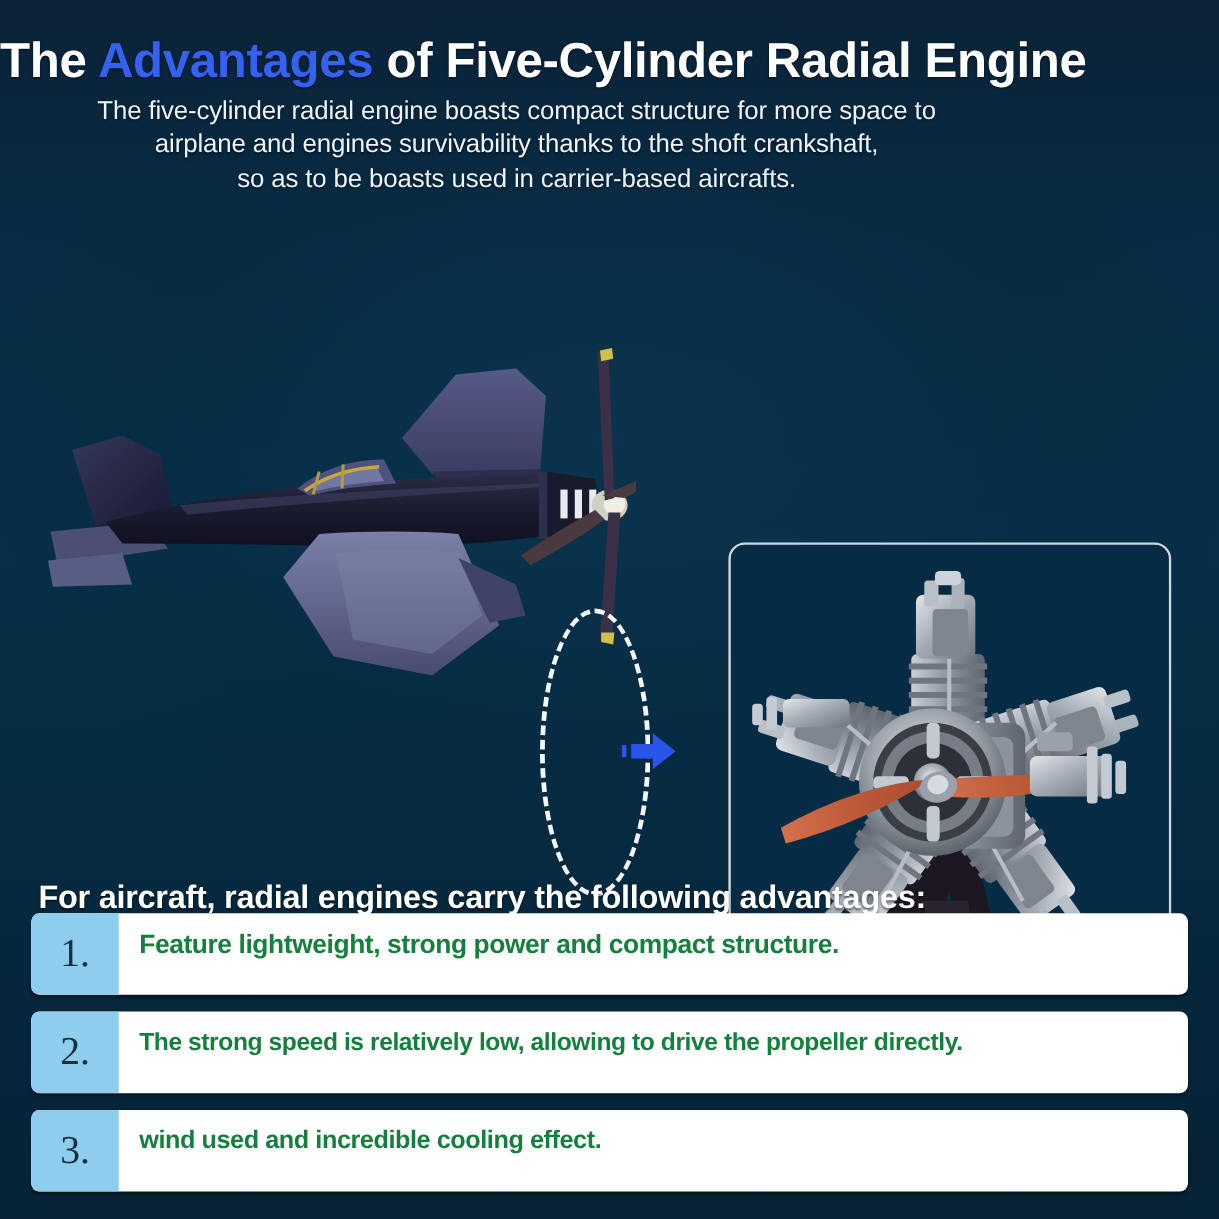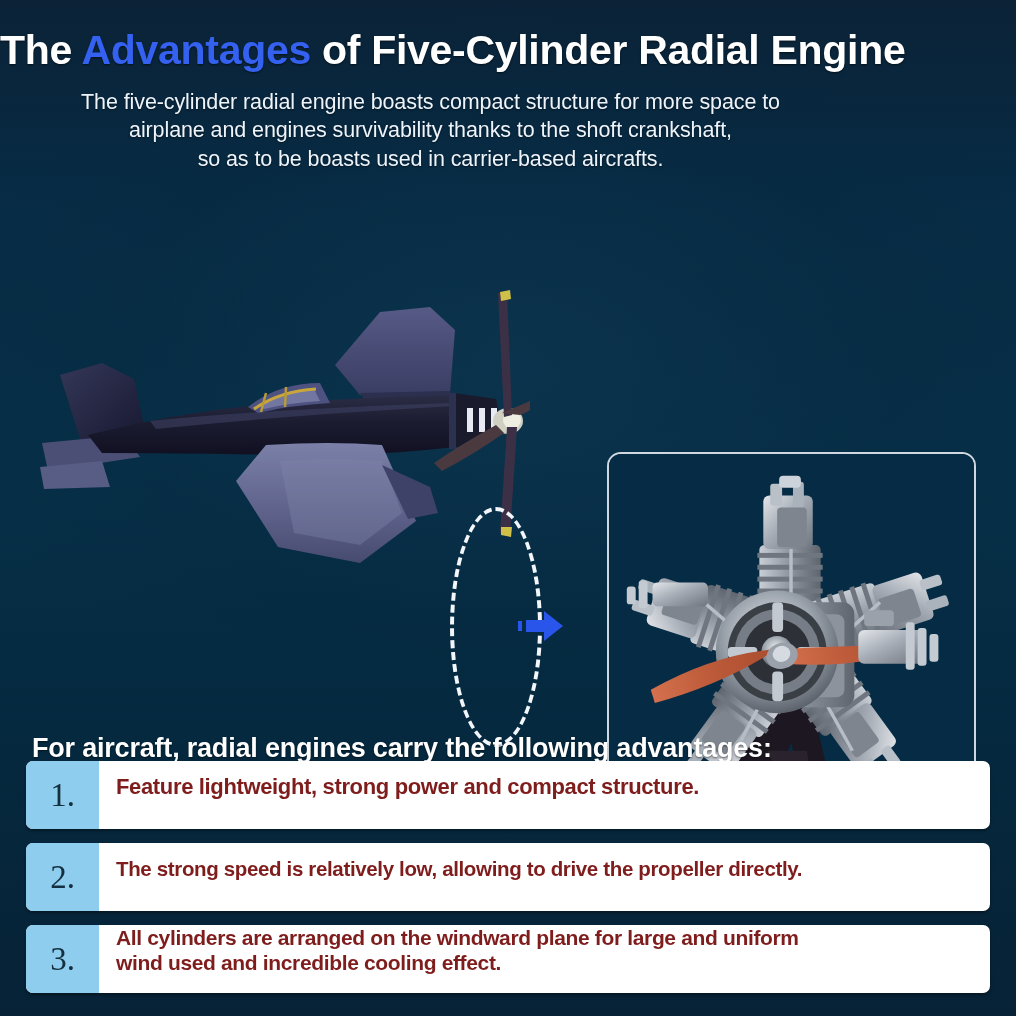--- a/index.html
+++ b/index.html
@@ -43,21 +43,21 @@
     color: #ffffff;
     letter-spacing: -0.3px;
     line-height: 1.12;
     white-space: nowrap;
     text-shadow: 0 1px 2px rgba(0,0,0,0.55);
   }
 
   .title .accent { color: #3461ef; }
 
   .subtitle {
-    margin-top: 14px;
+    margin-top: 4px;
     font-size: 21.5px;
     color: #eef4fb;
     line-height: 1.32;
     letter-spacing: -0.1px;
     text-shadow: 0 1px 2px rgba(0,0,0,0.5);
   }
   .subtitle .sline { display: block; }
 
   
   .showcase {
@@ -162,21 +162,21 @@
     align-items: center;
     justify-content: center;
     font-family: "Liberation Serif", serif;
   }
 
   .adv-text {
     flex: 1 1 auto;
     display: flex;
     align-items: center;
     padding: 0 14px 16px 17px;
-    color: #7f1d1d;
+    color: #15803d;
     font-size: 22px;
     font-weight: bold;
     line-height: 1.18;
     letter-spacing: -0.35px;
     border-radius: 20px;
   }
   .adv-row.r2 .adv-text { font-size: 20.5px; }
   .adv-row.r3 .adv-text { font-size: 21px; align-items: center; }
   .adv-row.r3 .adv-text span { display: block; }
 </style>
@@ -439,19 +439,18 @@
 
   <div class="adv-row r2">
     <div class="adv-num">2.</div>
     <div class="adv-text">The strong speed is relatively low, allowing to drive the propeller directly.</div>
   </div>
 
   <div class="adv-row r3">
     <div class="adv-num">3.</div>
     <div class="adv-text">
       <div>
-        <span>All cylinders are arranged on the windward plane for large and uniform</span>
         <span>wind used and incredible cooling effect.</span>
       </div>
     </div>
   </div>
 
 </div>
 
 </body></html>

